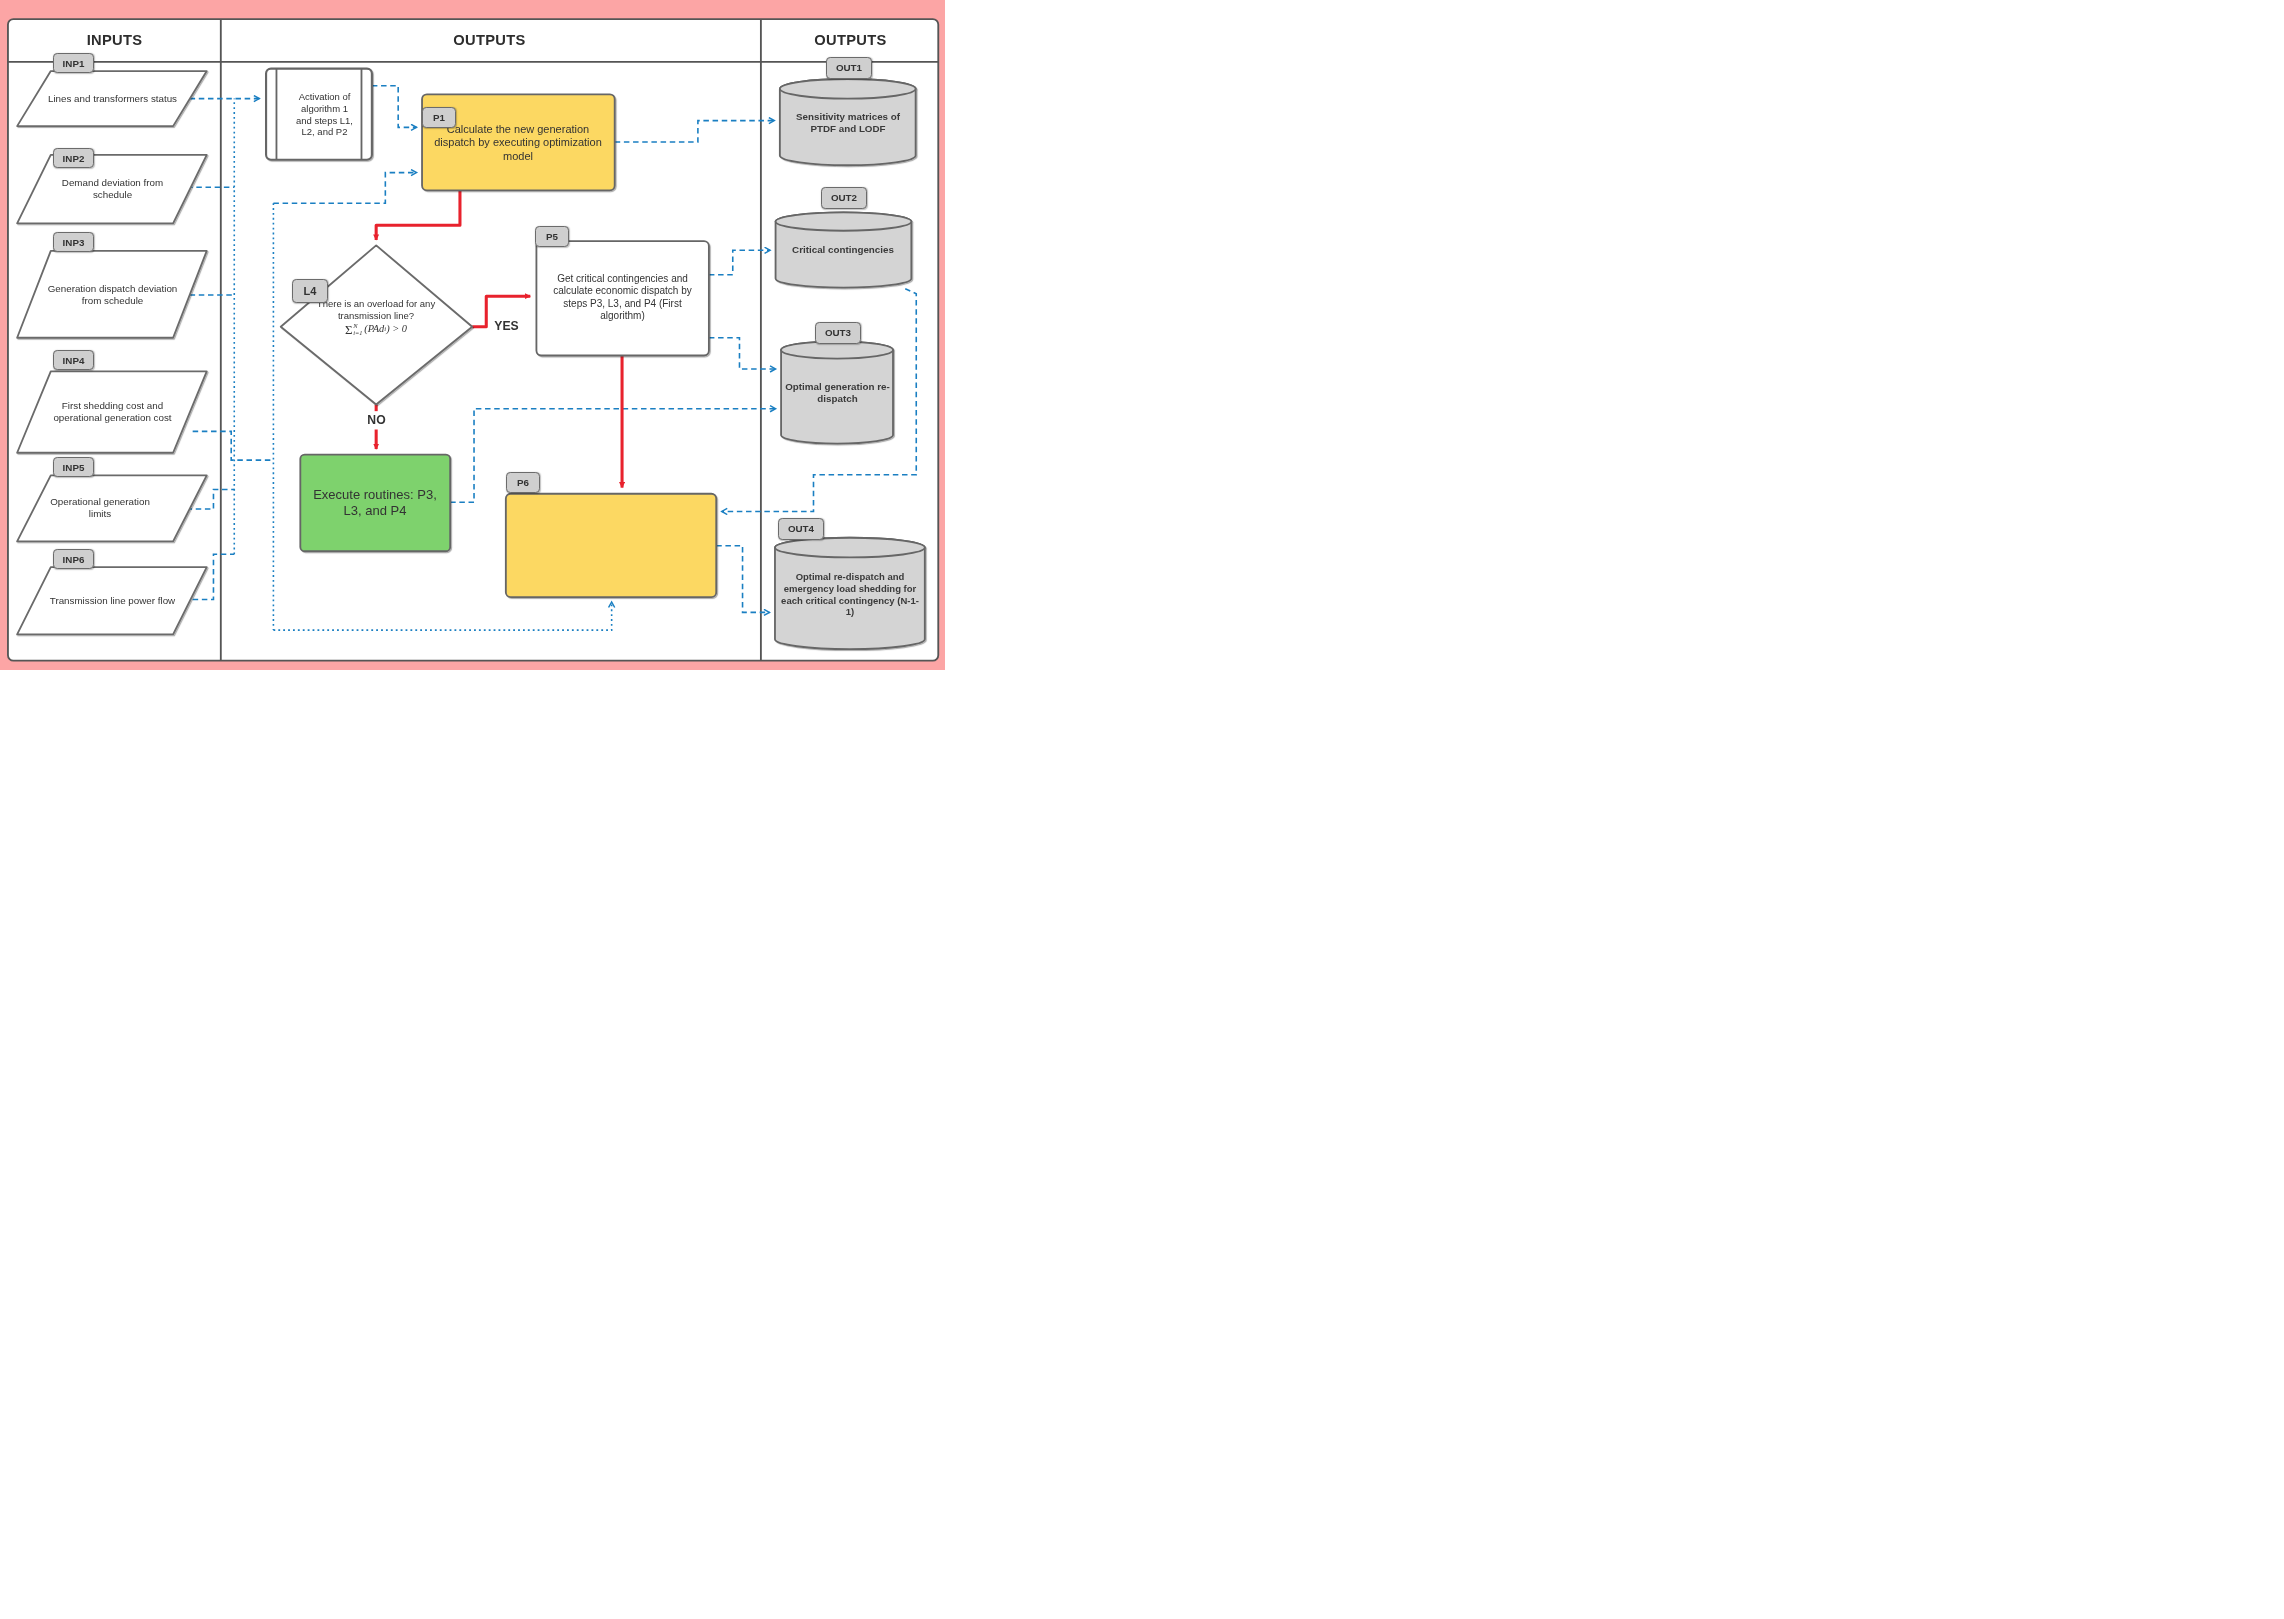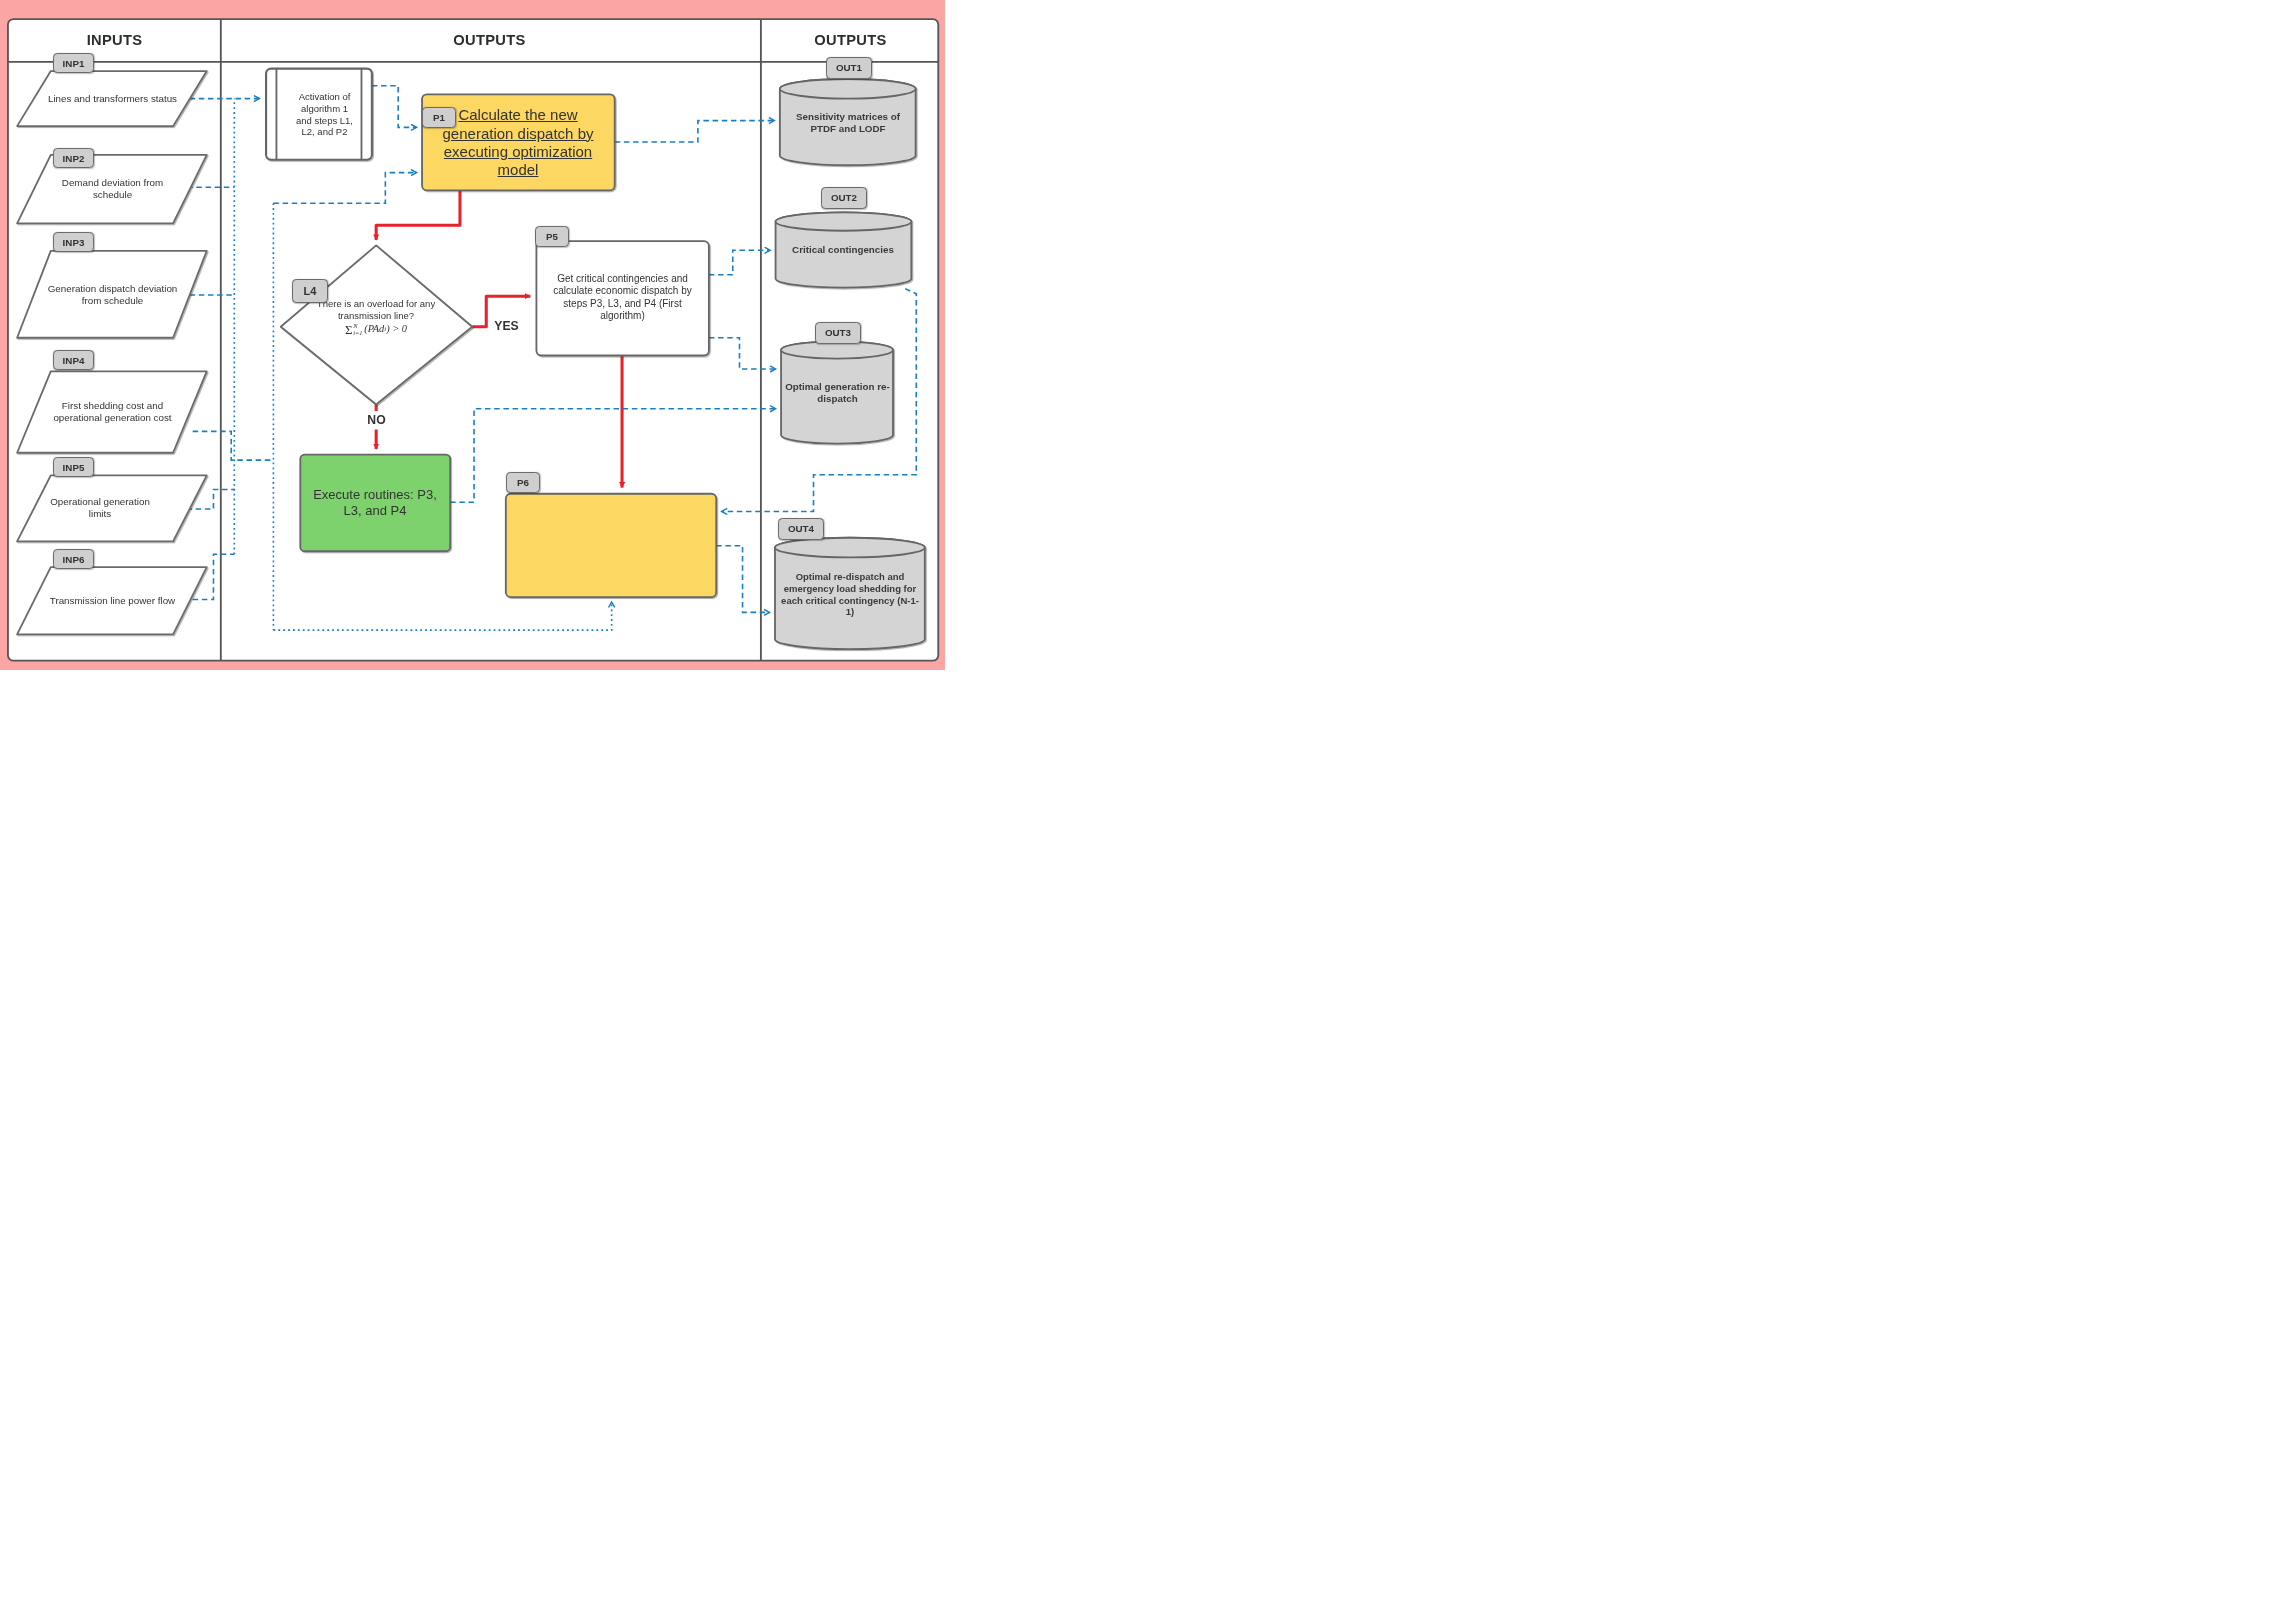--- a/index.html
+++ b/index.html
@@ -6,21 +6,21 @@
   .canvas{position:relative;width:945px;height:670px;background:#fca5a5;overflow:hidden;}
   svg.layer{position:absolute;left:0;top:0;z-index:1;}
   .txt{position:absolute;z-index:3;display:flex;align-items:center;justify-content:center;
        text-align:center;color:#333;line-height:1.22;pointer-events:none;}
   .hdr{font-weight:bold;font-size:14.7px;letter-spacing:0.3px;color:#2d2d2d;}
   .tag{position:absolute;z-index:4;display:flex;align-items:center;justify-content:center;
        background:#cfcfcf;border:1.5px solid #6b6b6b;border-radius:4.3px;
        font-weight:bold;font-size:9.8px;color:#333;box-shadow:0.9px 0.9px 1.2px rgba(0,0,0,.25);}
   .inp-label{font-size:9.8px;}
   .act-label{font-size:9.5px;}
-  .p1-label{font-size:15px;text-decoration:underline;}
+  .p1-label{font-size:11px;}
   .p5-label{font-size:10px;}
   .p6-label{font-size:10.4px;}
   .green-label{font-size:13px;}
   .cyl-label{font-weight:bold;font-size:9.8px;color:#3a3a3a;}
   .cyl-label.small{font-size:9.5px;}
   .q-label{font-size:9.5px;flex-direction:column;}
   .yesno{font-weight:bold;font-size:12.2px;color:#333;}
   .formula{font-family:"Liberation Serif",serif;font-style:italic;font-size:10.4px;display:flex;
            align-items:center;justify-content:center;}
   .formula .sig{font-style:normal;font-size:13px;margin-right:0.6px;}

